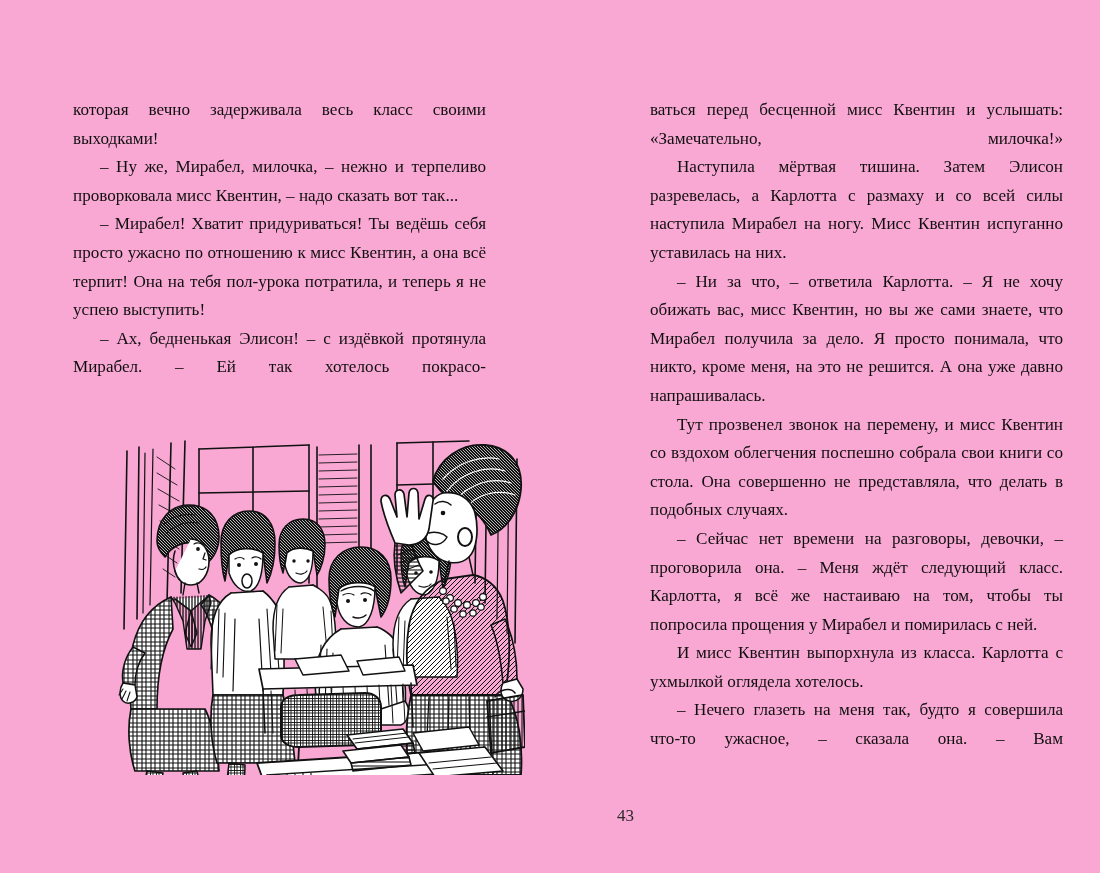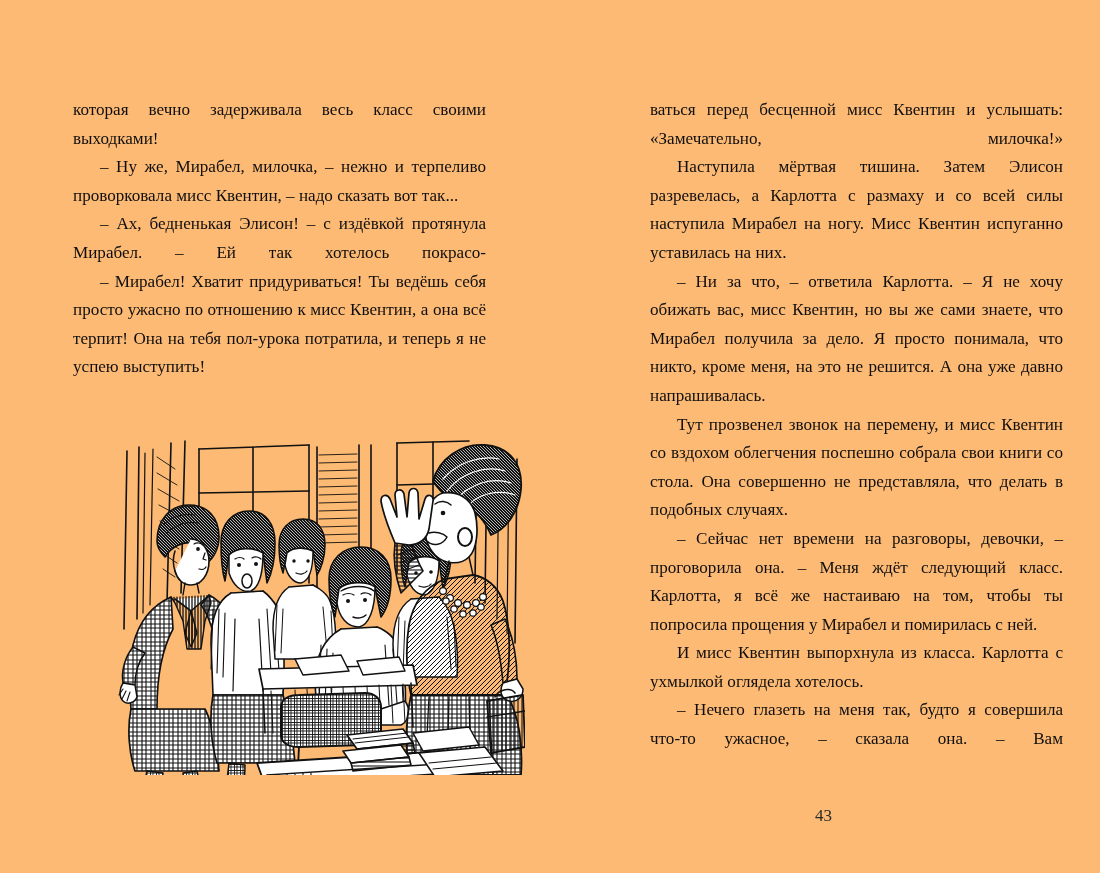--- a/index.html
+++ b/index.html
@@ -12,21 +12,21 @@
     height: 873px;
     overflow: hidden;
     font-family: "Liberation Serif", "DejaVu Serif", serif;
     color: #111111;
   }
 
   #page {
     position: relative;
     width: 1100px;
     height: 873px;
-    background: #fdba74;
+    background: #f9a8d4;
   }
 
   
   .column {
     position: absolute;
     width: 413px;
     font-size: 17.1px;
     line-height: 28.6px;
     text-align: justify;
     text-justify: inter-word;
@@ -58,35 +58,34 @@
     width: 412px;
     height: 342px;
   }
 
   
   #page-number {
     position: absolute;
     left: 617px;
     top: 806px;
     width: 413px;
-    text-align: center;
     font-size: 17px;
     color: #2a2a2a;
   }
 </style>
 </head>
 <body>
 
 <div id="page">
 
   <div id="left-column" class="column">
     <p class="para no-indent full-justify">которая вечно задерживала весь класс своими выходками!</p>
     <p class="para">– Ну же, Мирабел, милочка, – нежно и терпеливо проворковала мисс Квентин, – надо сказать вот так...</p>
+    <p class="para">– Мирабел! Хватит придуриваться! Ты ведёшь себя просто ужасно по отношению к мисс Квентин, а она всё терпит! Она на тебя пол-урока потратила, и теперь я не успею выступить!</p>
     <p class="para full-justify">– Ах, бедненькая Элисон! – с издёвкой протянула Мирабел. – Ей так хотелось покрасо-</p>
-    <p class="para">– Мирабел! Хватит придуриваться! Ты ведёшь себя просто ужасно по отношению к мисс Квентин, а она всё терпит! Она на тебя пол-урока потратила, и теперь я не успею выступить!</p>
   </div>
 
   <figure id="illustration-figure">
     <svg viewBox="0 0 412 342" xmlns="http://www.w3.org/2000/svg" aria-hidden="true">
       <defs>
 
         <pattern id="hatchV" width="4" height="4" patternUnits="userSpaceOnUse">
           <path d="M1,0 L1,4" stroke="#111" stroke-width="1.1"></path>
         </pattern>
         <pattern id="hatchVd" width="3" height="3" patternUnits="userSpaceOnUse">

